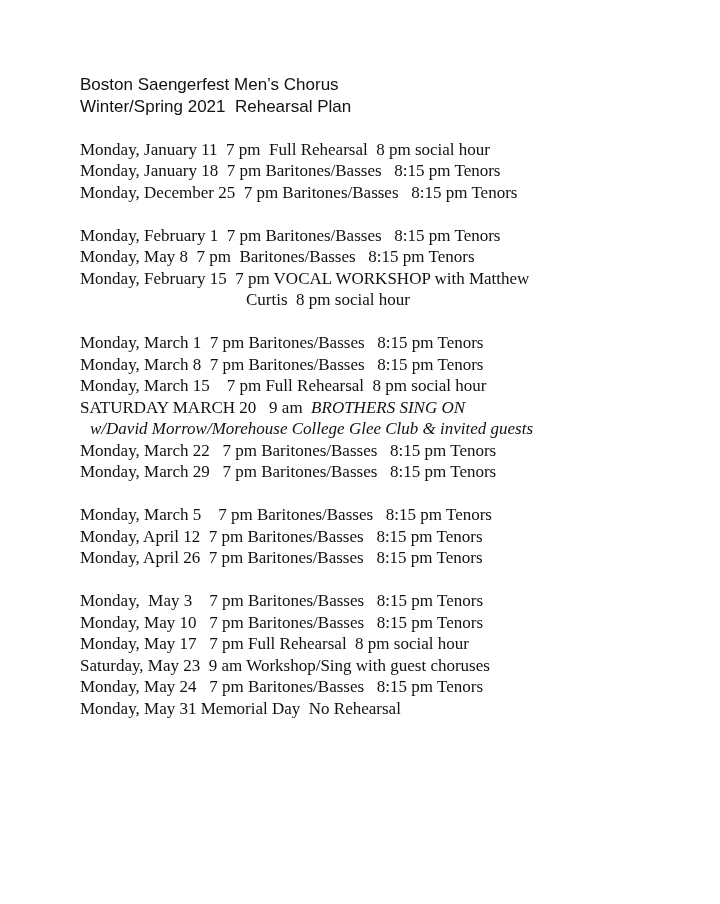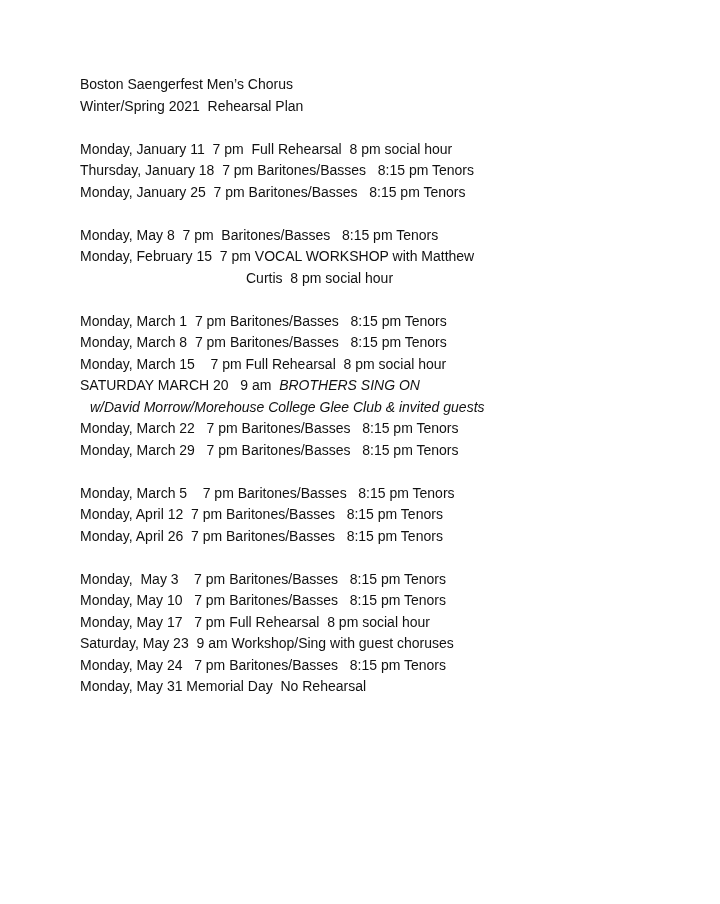--- a/index.html
+++ b/index.html
@@ -13,49 +13,51 @@
     height: 904px;
     background: #ffffff;
     overflow: hidden;
   }
   .doc {
     position: absolute;
     left: 80px;
     top: 74px;
     right: 18px;
     font-family: "Liberation Sans", "DejaVu Sans", sans-serif;
-    font-size: 14px;
+    font-size: 17px;
     line-height: 21.5px;
     color: #111111;
   }
   .line {
     white-space: pre;
     min-height: 21.5px;
   }
   .section {
     margin-top: 21.5px;
+    font-family: Liberation Serif, serif;
   }
   .italic {
     font-style: italic;
   }
 </style>
 </head>
 <body>
 
 <div class="page">
   <div class="doc">
     <div class="line">Boston Saengerfest Men’s Chorus</div>
     <div class="line">Winter/Spring 2021  Rehearsal Plan</div>
     <div id="sections">
         <div class="section">
           <div class="line"><span>Monday, January 11  7 pm  Full Rehearsal  8 pm social hour</span></div>
-          <div class="line"><span>Thursday, January 18  7 pm Baritones/Basses   8:15 pm Tenors</span></div>
-          <div class="line"><span>Monday, January 25  7 pm Baritones/Basses   8:15 pm Tenors</span></div>
+          <div class="line"><span>Monday, January 18  7 pm Baritones/Basses   8:15 pm Tenors</span></div>
+          <div class="line"><span>Monday, December 25  7 pm Baritones/Basses   8:15 pm Tenors</span></div>
         </div>
         <div class="section">
+          <div class="line"><span>Monday, February 1  7 pm Baritones/Basses   8:15 pm Tenors</span></div>
           <div class="line"><span>Monday, May 8  7 pm  Baritones/Basses   8:15 pm Tenors</span></div>
           <div class="line"><span>Monday, February 15  7 pm VOCAL WORKSHOP with Matthew</span></div>
           <div class="line" style="padding-left: 166px;"><span>Curtis  8 pm social hour</span></div>
         </div>
         <div class="section">
           <div class="line"><span>Monday, March 1  7 pm Baritones/Basses   8:15 pm Tenors</span></div>
           <div class="line"><span>Monday, March 8  7 pm Baritones/Basses   8:15 pm Tenors</span></div>
           <div class="line"><span>Monday, March 15    7 pm Full Rehearsal  8 pm social hour</span></div>
           <div class="line"><span>SATURDAY MARCH 20   9 am  </span><span class="italic">BROTHERS SING ON</span></div>
           <div class="line" style="padding-left: 10px;"><span class="italic">w/David Morrow/Morehouse College Glee Club &amp; invited guests</span></div>

